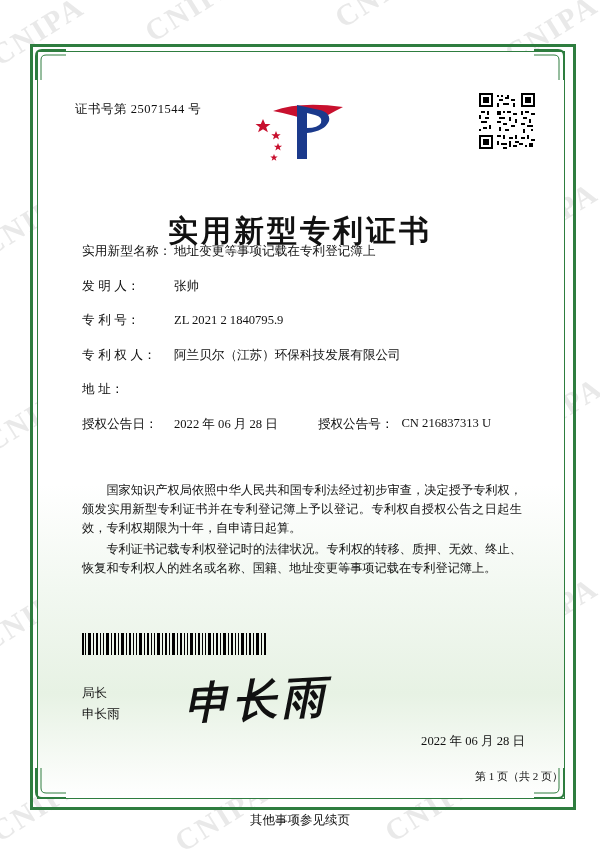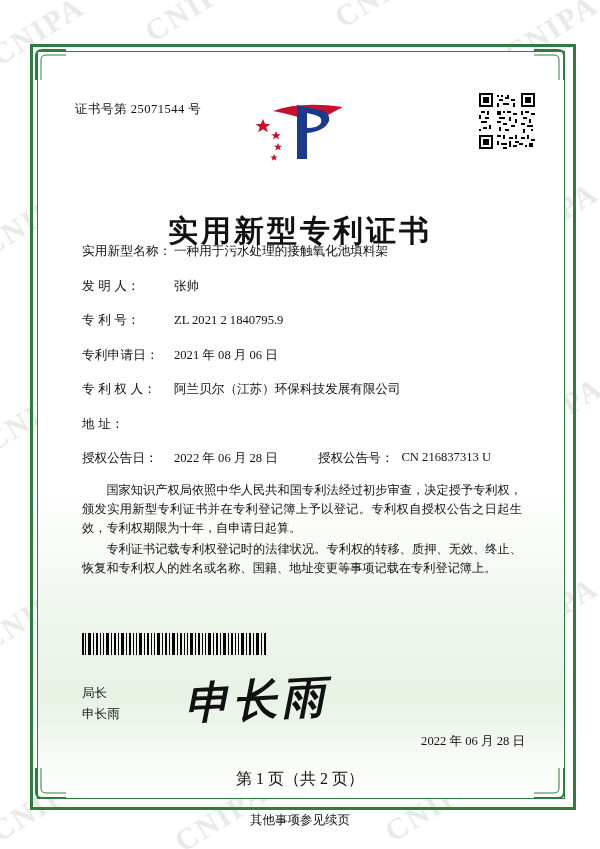--- a/index.html
+++ b/index.html
@@ -205,22 +205,22 @@
     top: 682px;
     font-size: 12.6px;
     color: #111;
   }
   
   .page-num {
     position: absolute;
     left: 0;
     right: 0;
     top: 718px;
-    text-align: center;
-    font-size: 16px;
+    text-align: right;
+    font-size: 11px;
     color: #111;
   }
   
   .bottom-note {
     position: absolute;
     left: 0;
     right: 0;
     top: 812px;
     text-align: center;
     font-size: 12.5px;
@@ -372,37 +372,33 @@
         </g>
       </svg>
     </div>
 
     <div class="title">实用新型专利证书</div>
 
     <div class="fields">
 
       <div class="field-row">
         <div class="field-label">实用新型名称：</div>
-        <div class="field-value">一种用于污水处理的接触氧化池填料架</div>
+        <div class="field-value">地址变更等事项记载在专利登记簿上</div>
       </div>
 
       <div class="field-row">
         <div class="field-label">发  明  人：</div>
         <div class="field-value">张帅</div>
       </div>
 
       <div class="field-row">
         <div class="field-label">专  利  号：</div>
         <div class="field-value">ZL 2021 2 1840795.9</div>
       </div>
 
-      <div class="field-row">
-        <div class="field-label">专利申请日：</div>
-        <div class="field-value">2021 年 08 月 06 日</div>
-      </div>
 
       <div class="field-row">
         <div class="field-label">专 利 权 人：</div>
         <div class="field-value">阿兰贝尔（江苏）环保科技发展有限公司</div>
       </div>
 
       <div class="field-row">
         <div class="field-label">地      址：</div>
       </div>
 

